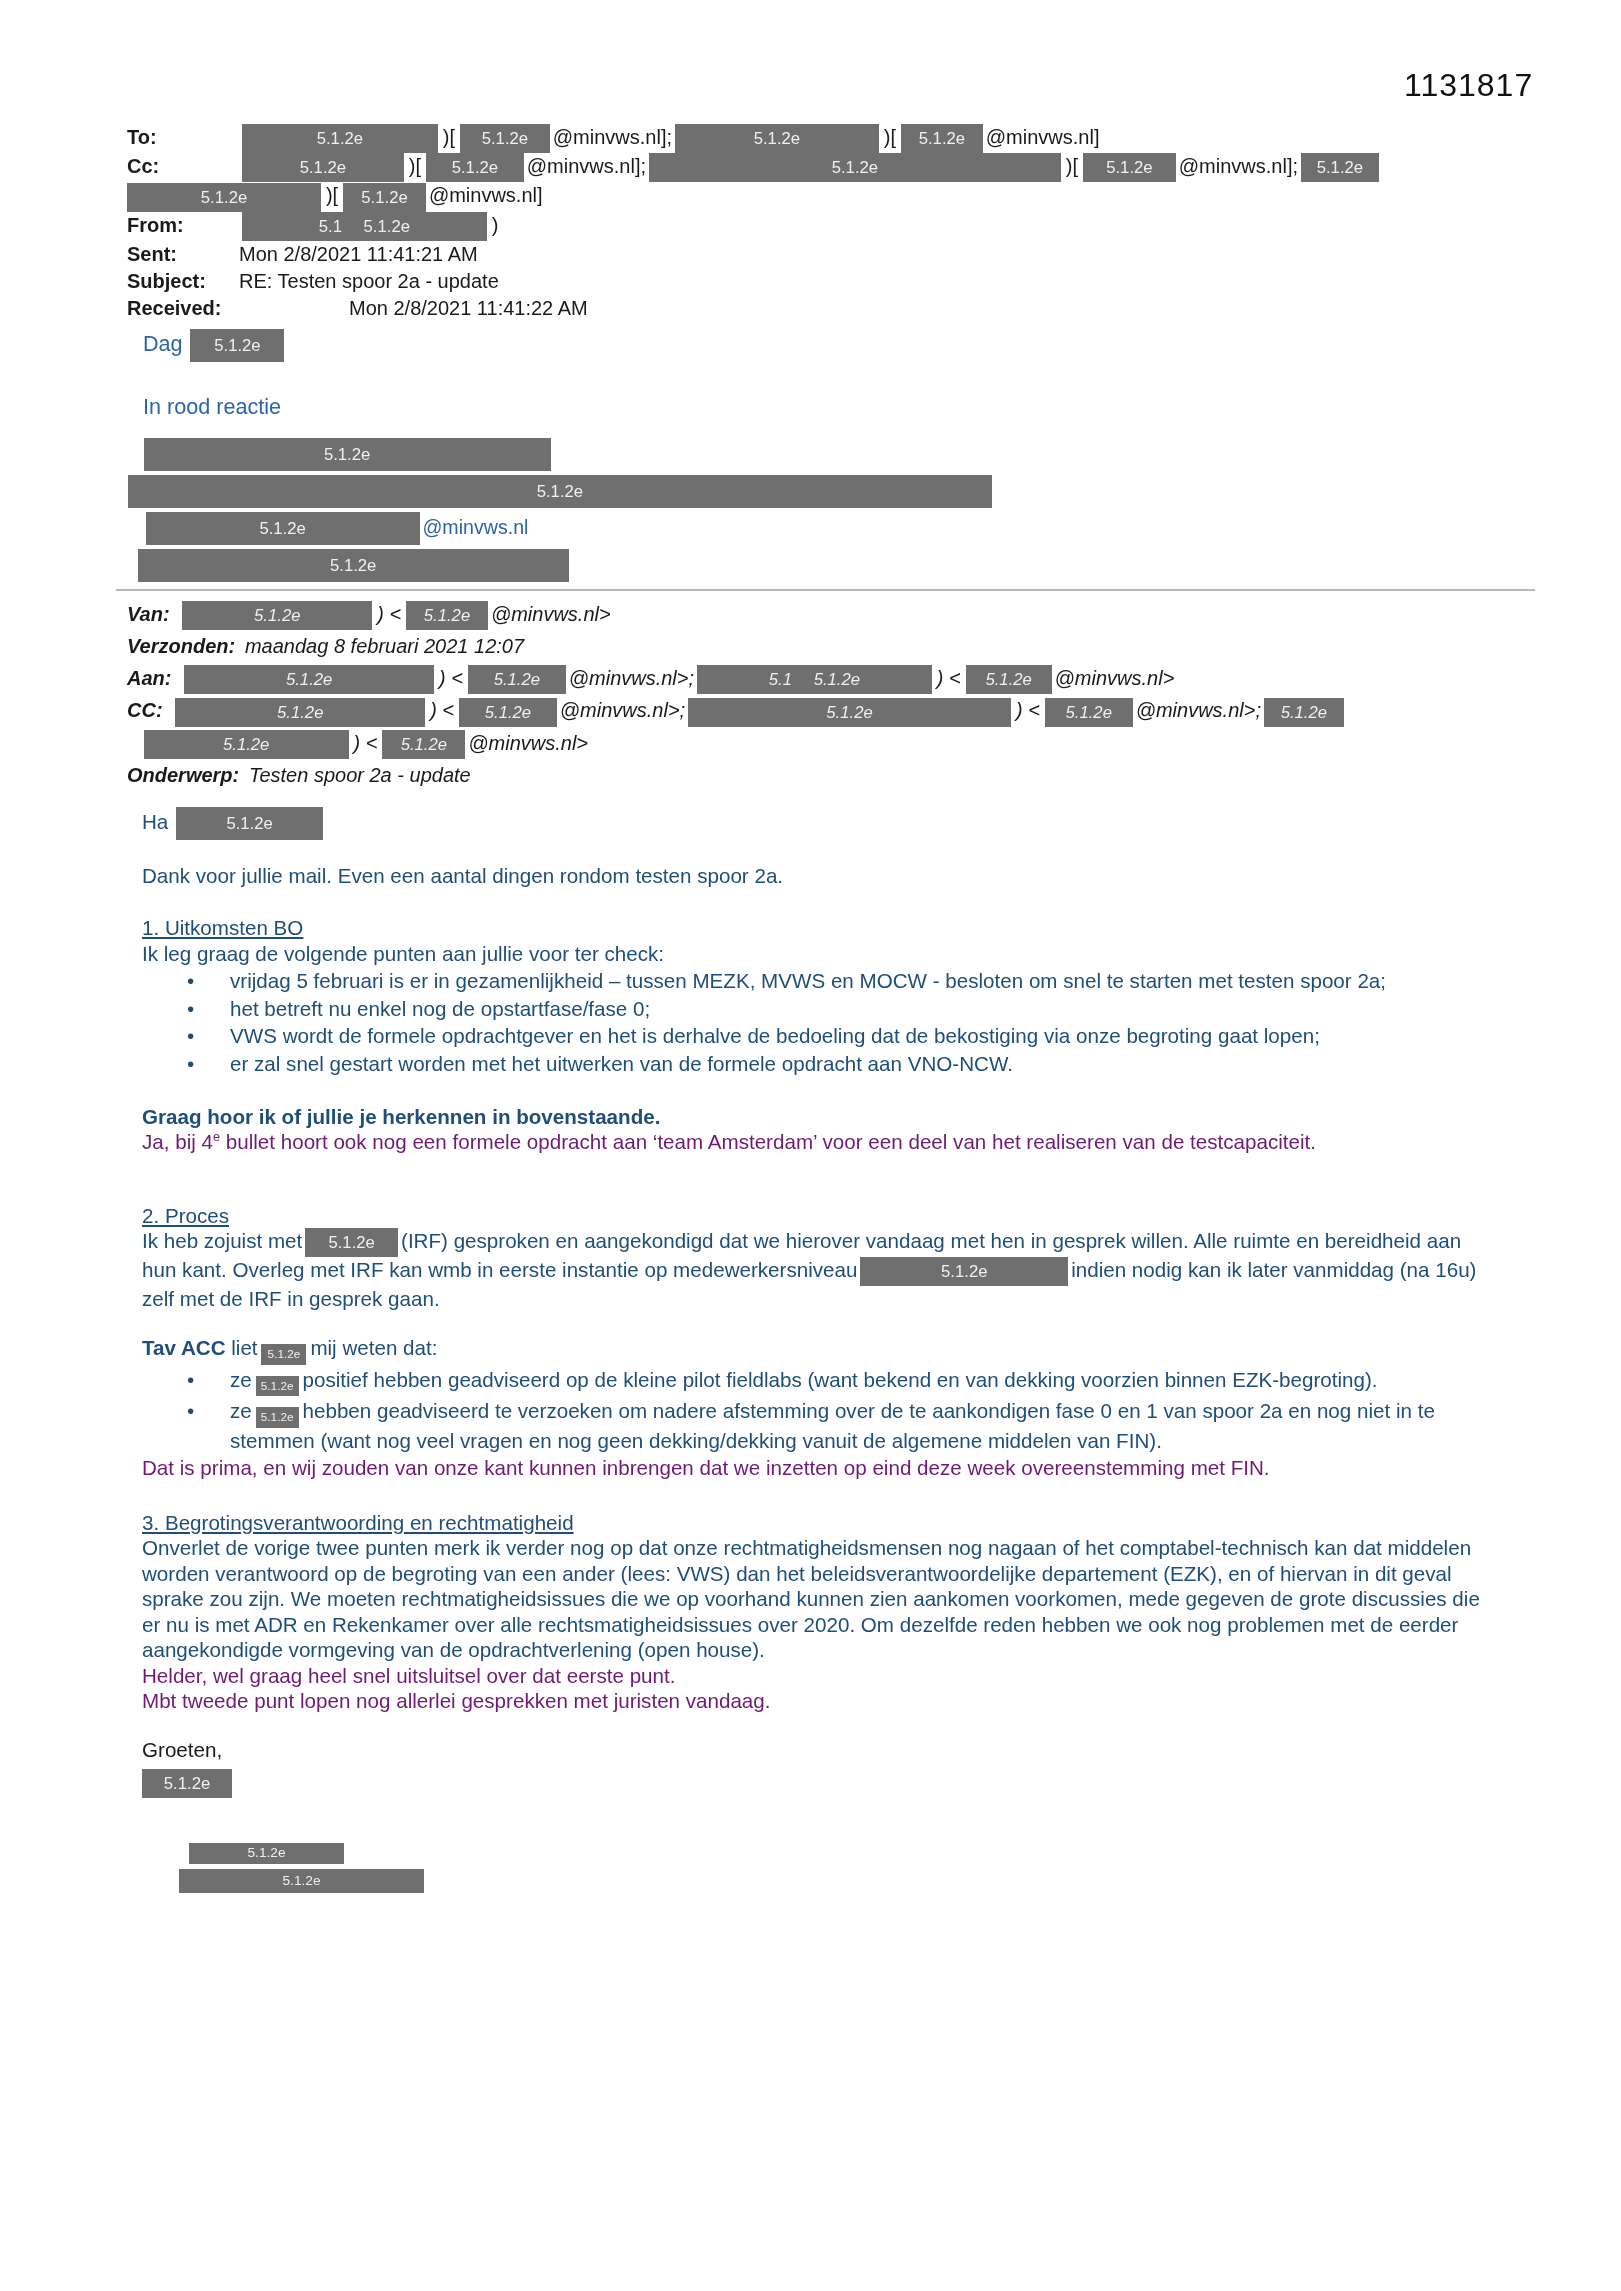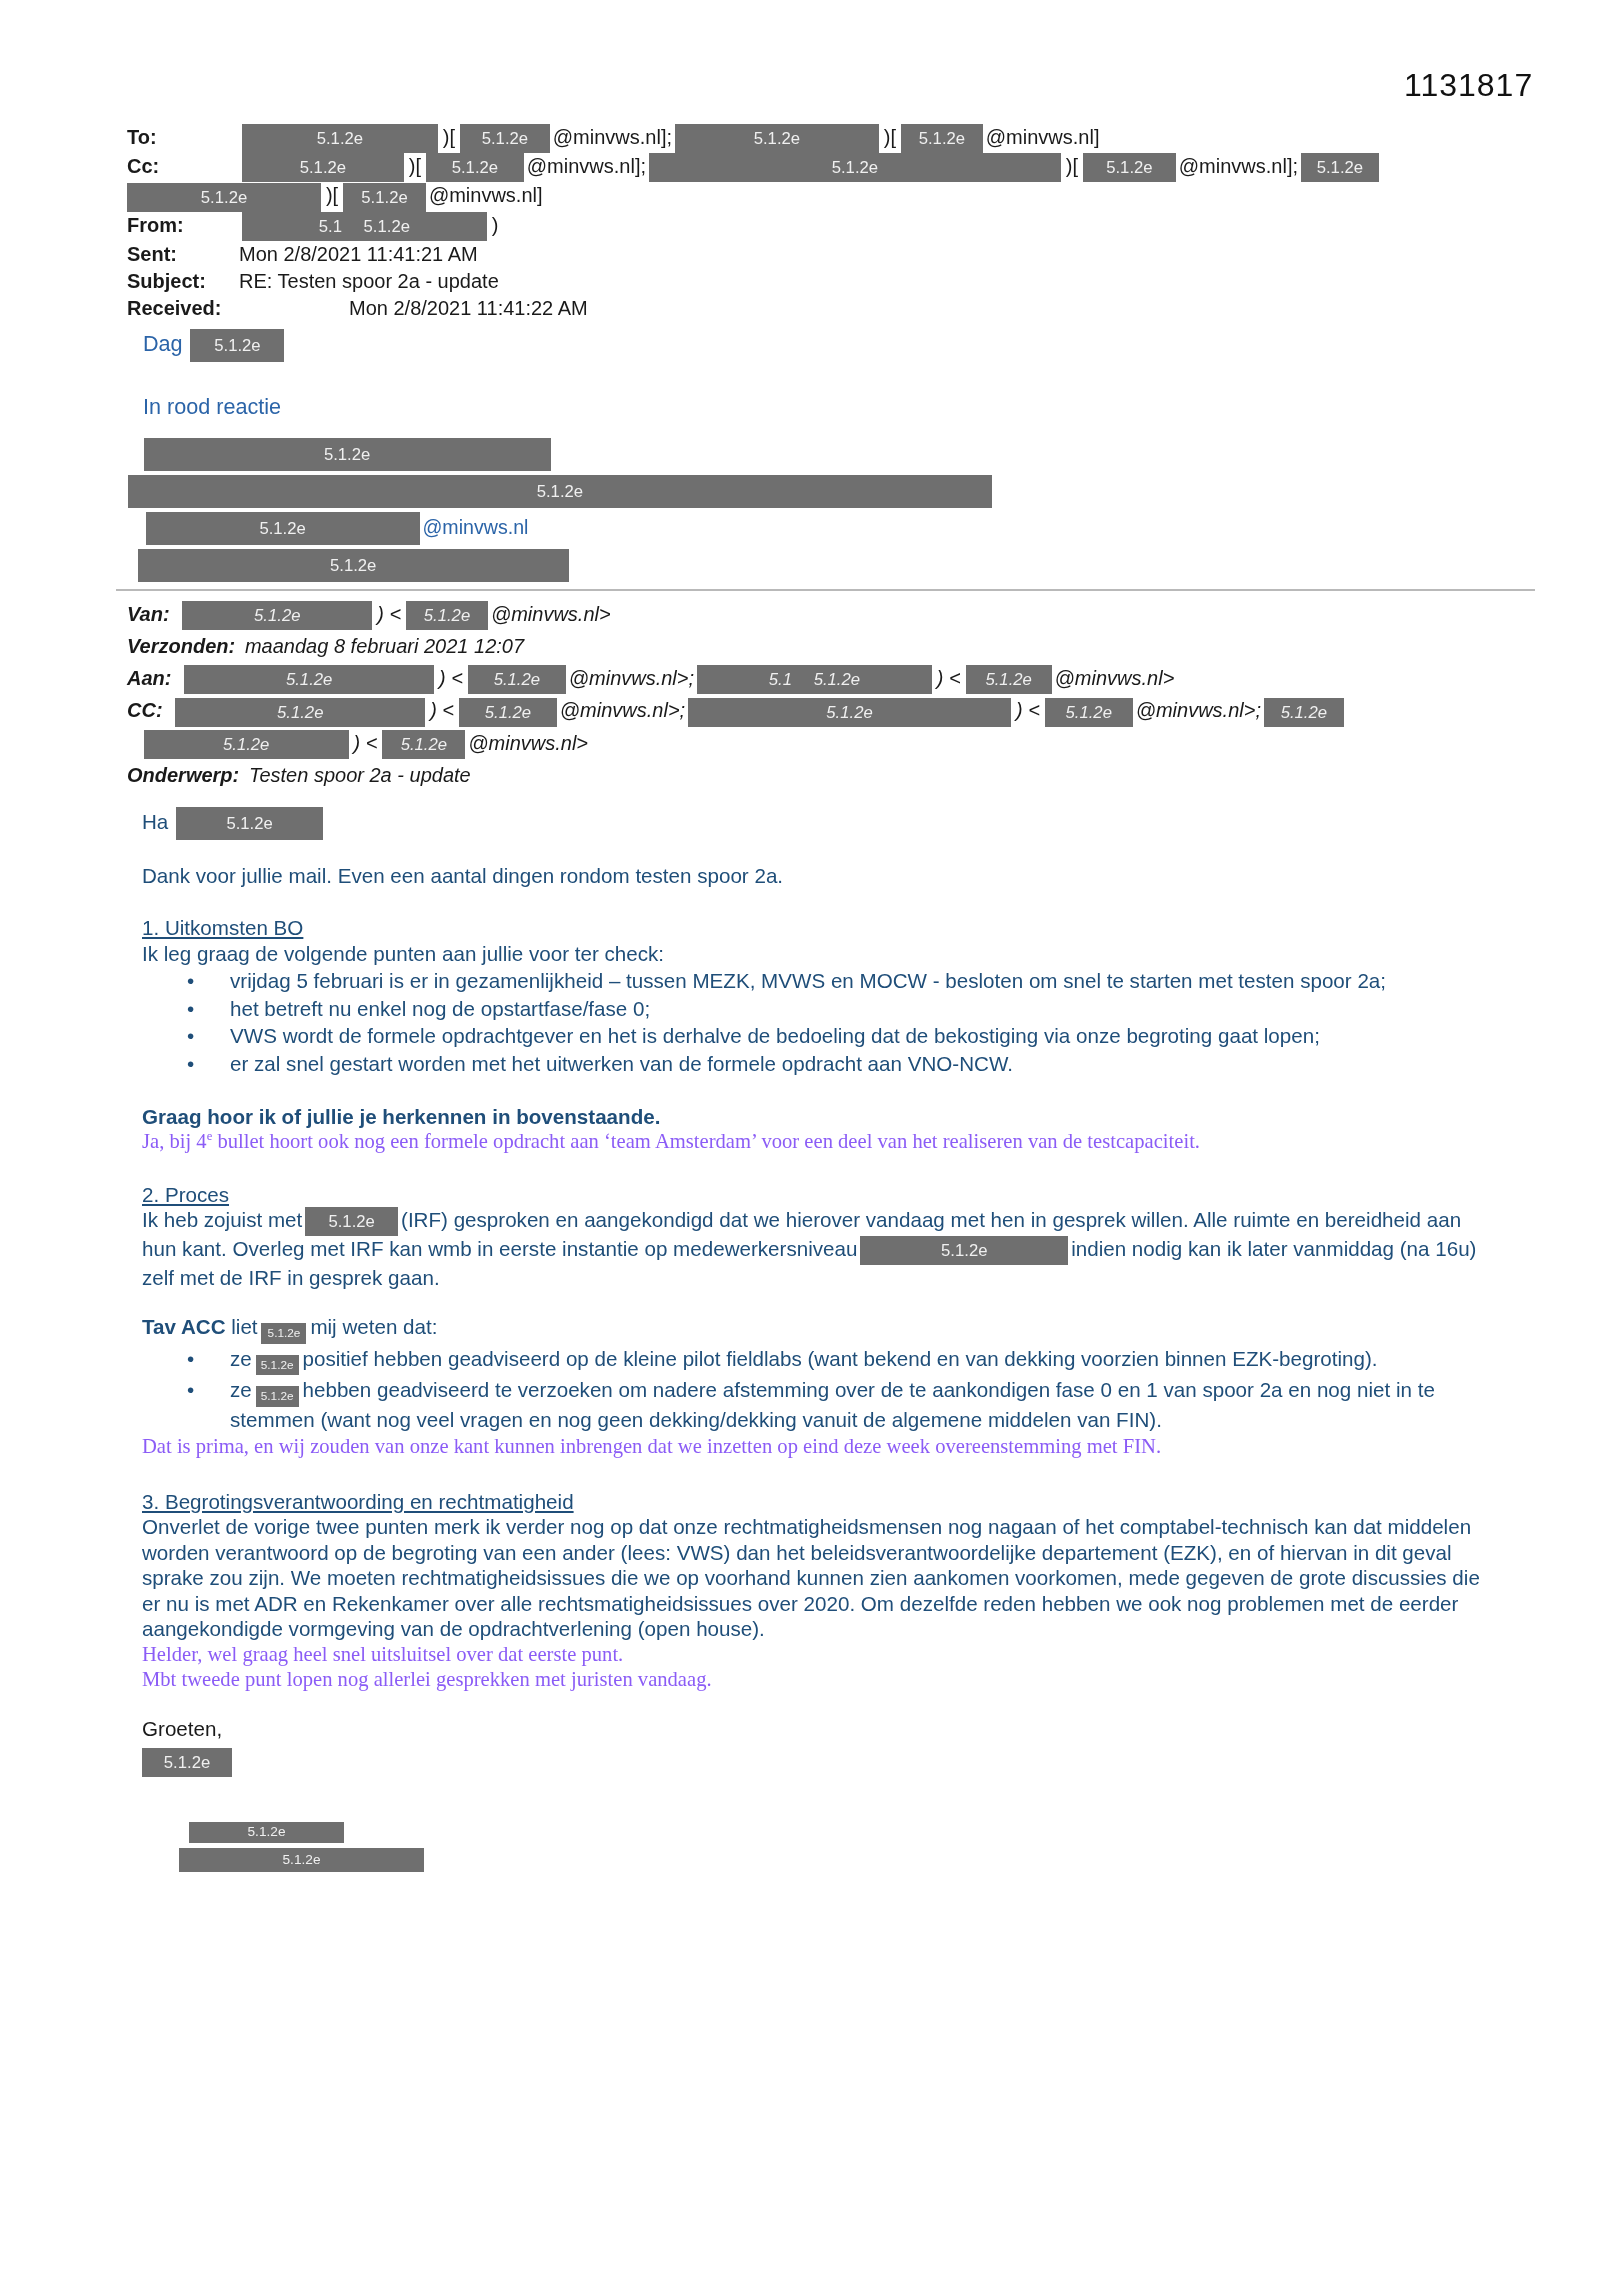--- a/index.html
+++ b/index.html
@@ -42,21 +42,21 @@
   
   .body {
     position:absolute; left:142px; top:804px; width:1345px;
     font-size:20.6px; line-height:25.5px; color:#1f4e79;
   }
   .body p { margin:0; }
   .gap-s { margin-top:23.5px !important; }
   .gap-m { margin-top:27.4px !important; }
   .title { text-decoration:underline; }
   .bold { font-weight:bold;margin-top:30px; }
-  .red { color:#8b5cf6;font-family:Liberation Serif, serif; }
+  .red { color:#701a75; }
   .black { color:#1a1a1a; }
   .sup { font-size:12.7px; vertical-align:super; line-height:0; }
   ul.blist { list-style:none; margin:2px 0 0 0; padding:0 0 0 88px; }
   ul.blist li { position:relative; margin:0 0 2px 0; }
   ul.blist li::before { content:"•"; position:absolute; left:-43px; top:0; }
   .maxw1250 { max-width:1225px; }
   .maxw1300 { max-width:1284px; }
   .ha-line { height:35px; line-height:35px; }
   .ha-line .rbox { width:147px; }
   .sig-bar { margin-top:5.9px; }
@@ -149,21 +149,21 @@
     <ul class="blist">
       <li class="maxw1300">vrijdag 5 februari is er in gezamenlijkheid – tussen MEZK, MVWS en MOCW - besloten om snel te starten met testen spoor 2a;</li>
       <li>het betreft nu enkel nog de opstartfase/fase 0;</li>
       <li>VWS wordt de formele opdrachtgever en het is derhalve de bedoeling dat de bekostiging via onze begroting gaat lopen;</li>
       <li>er zal snel gestart worden met het uitwerken van de formele opdracht aan VNO-NCW.</li>
     </ul>
 
     <p class="bold gap-m">Graag hoor ik of jullie je herkennen in bovenstaande.</p>
     <p class="red maxw1250"><span>Ja, bij 4</span><span class="sup">e</span><span> bullet hoort ook nog een formele opdracht aan ‘team Amsterdam’ voor een deel van het realiseren van de testcapaciteit.</span></p>
 
-    <p class="title" style="margin-top:27px">2. Proces</p>
+    <p class="title" style="margin-top:48px">2. Proces</p>
     <p><span>Ik heb zojuist met</span><span class="rbox" style="width:93px">5.1.2e</span><span>(IRF) gesproken en aangekondigd dat we hierover vandaag met hen in gesprek willen. Alle ruimte en bereidheid aan hun kant. Overleg met IRF kan wmb in eerste instantie op medewerkersniveau</span><span class="rbox" style="width:208px">5.1.2e</span><span>indien nodig kan ik later vanmiddag (na 16u) zelf met de IRF in gesprek gaan.</span></p>
 
     <p class="gap-s"><span class="bold">Tav ACC</span> <span>liet</span><span class="rbox sm" style="width:45px">5.1.2e</span><span>mij weten dat:</span></p>
     <ul class="blist">
       <li class="maxw1300"><span>ze</span><span class="rbox sm" style="width:43px">5.1.2e</span><span>positief hebben geadviseerd op de kleine pilot fieldlabs (want bekend en van dekking voorzien binnen EZK-begroting).</span></li>
       <li class="maxw1300"><span>ze</span><span class="rbox sm" style="width:43px">5.1.2e</span><span>hebben geadviseerd te verzoeken om nadere afstemming over de te aankondigen fase 0 en 1 van spoor 2a en nog niet in te stemmen (want nog veel vragen en nog geen dekking/dekking vanuit de algemene middelen van FIN).</span></li>
     </ul>
     <p class="red">Dat is prima, en wij zouden van onze kant kunnen inbrengen dat we inzetten op eind deze week overeenstemming met FIN.</p>
 
     <p class="title" style="margin-top:29px">3. Begrotingsverantwoording en rechtmatigheid</p>

